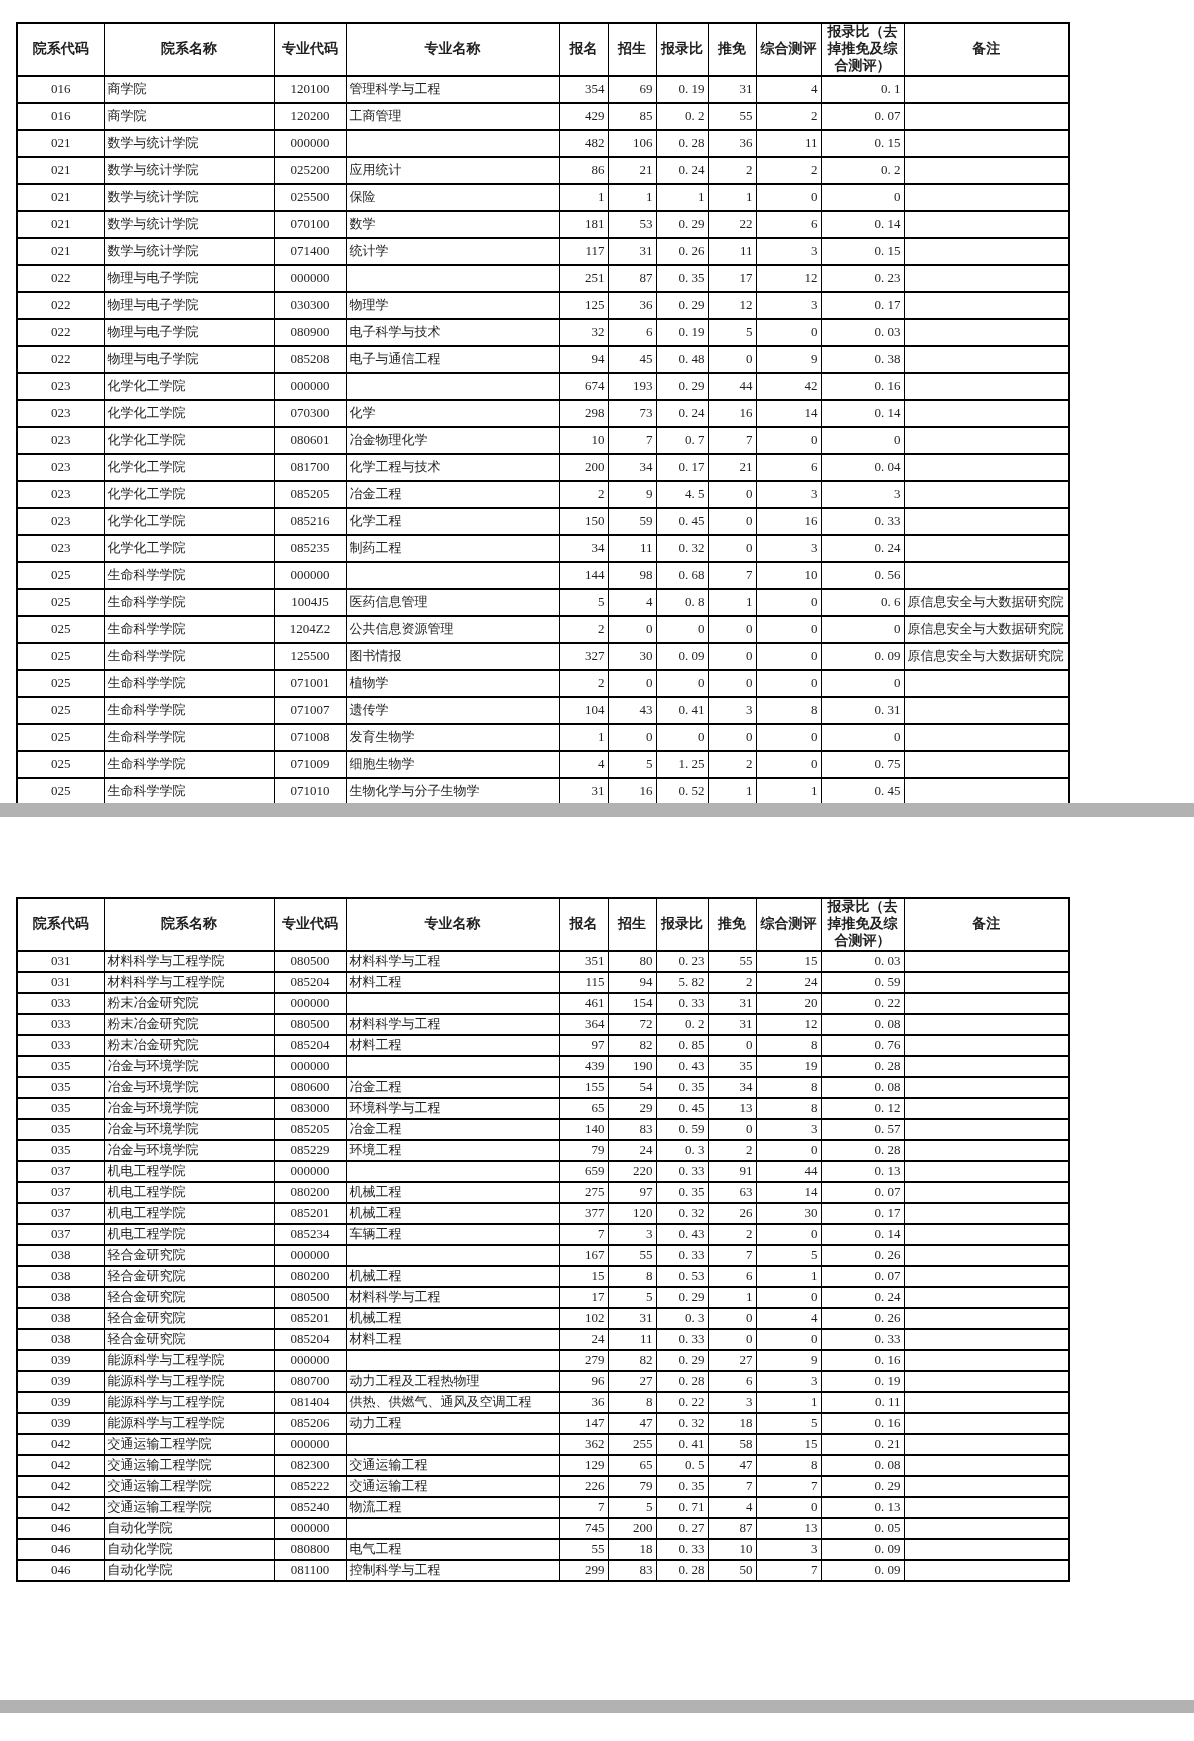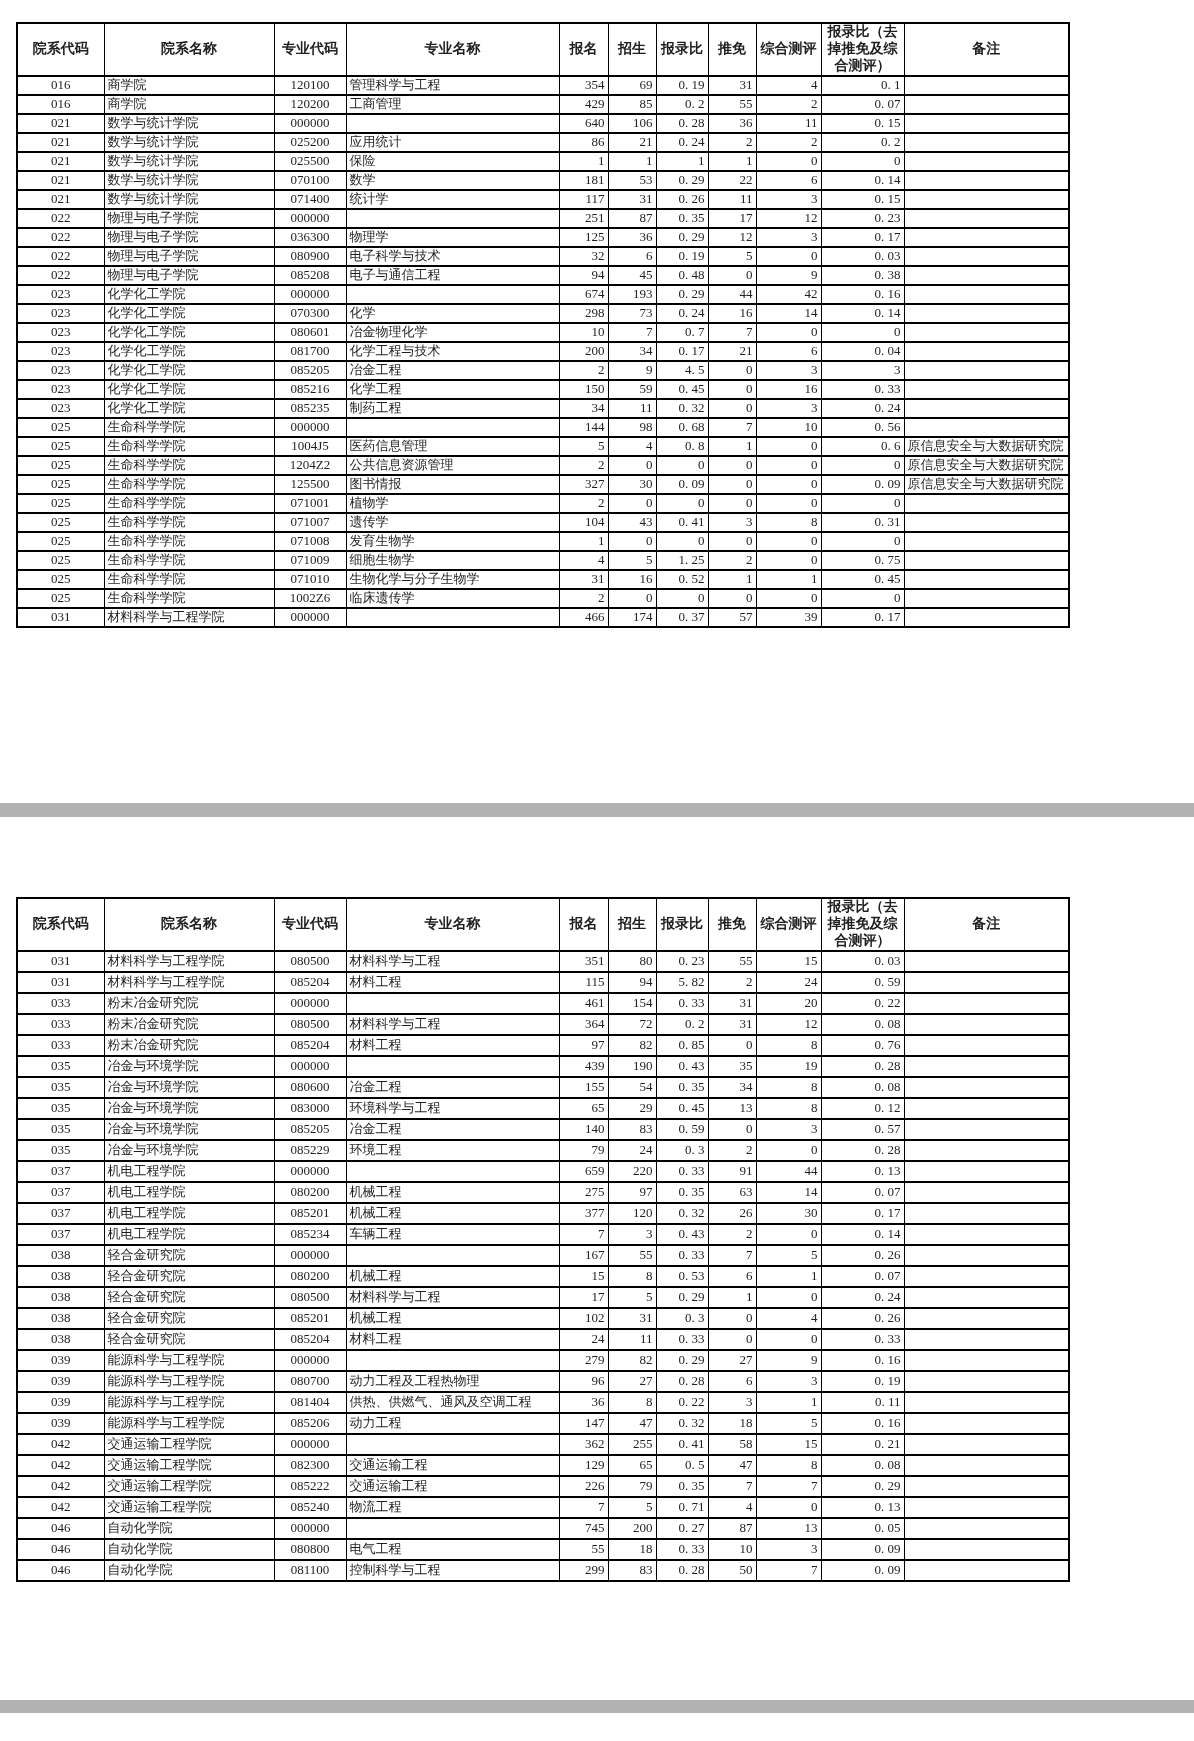--- a/index.html
+++ b/index.html
@@ -53,21 +53,21 @@
     white-space:normal;
     line-height:1.2;
     padding:0 2px;
   }
   td{
     font-size:13px;
     line-height:1.1;
     white-space:nowrap;
     vertical-align:middle;
   }
-  .t1 tbody tr{height:19px;}
+  .t1 tbody tr{height:27px;}
   .t2 tbody tr{height:21px;}
   td.c0,td.c2{text-align:center;}
   td.c1,td.c3,td.c10{text-align:left;padding-left:3px;}
   td.c4,td.c5,td.c6,td.c7,td.c8,td.c9{text-align:right;padding-right:3px;}
 </style>
 </head>
 <body>
 
 <div class="page" id="page-1">
   <table class="data-table t1" data-table="0">
@@ -124,21 +124,21 @@
           <td class="c7">55</td>
           <td class="c8">2</td>
           <td class="c9">0. 07</td>
           <td class="c10"></td>
         </tr>
         <tr>
           <td class="c0">021</td>
           <td class="c1">数学与统计学院</td>
           <td class="c2">000000</td>
           <td class="c3"></td>
-          <td class="c4">640</td>
+          <td class="c4">482</td>
           <td class="c5">106</td>
           <td class="c6">0. 28</td>
           <td class="c7">36</td>
           <td class="c8">11</td>
           <td class="c9">0. 15</td>
           <td class="c10"></td>
         </tr>
         <tr>
           <td class="c0">021</td>
           <td class="c1">数学与统计学院</td>
@@ -200,21 +200,21 @@
           <td class="c5">87</td>
           <td class="c6">0. 35</td>
           <td class="c7">17</td>
           <td class="c8">12</td>
           <td class="c9">0. 23</td>
           <td class="c10"></td>
         </tr>
         <tr>
           <td class="c0">022</td>
           <td class="c1">物理与电子学院</td>
-          <td class="c2">036300</td>
+          <td class="c2">030300</td>
           <td class="c3">物理学</td>
           <td class="c4">125</td>
           <td class="c5">36</td>
           <td class="c6">0. 29</td>
           <td class="c7">12</td>
           <td class="c8">3</td>
           <td class="c9">0. 17</td>
           <td class="c10"></td>
         </tr>
         <tr>

